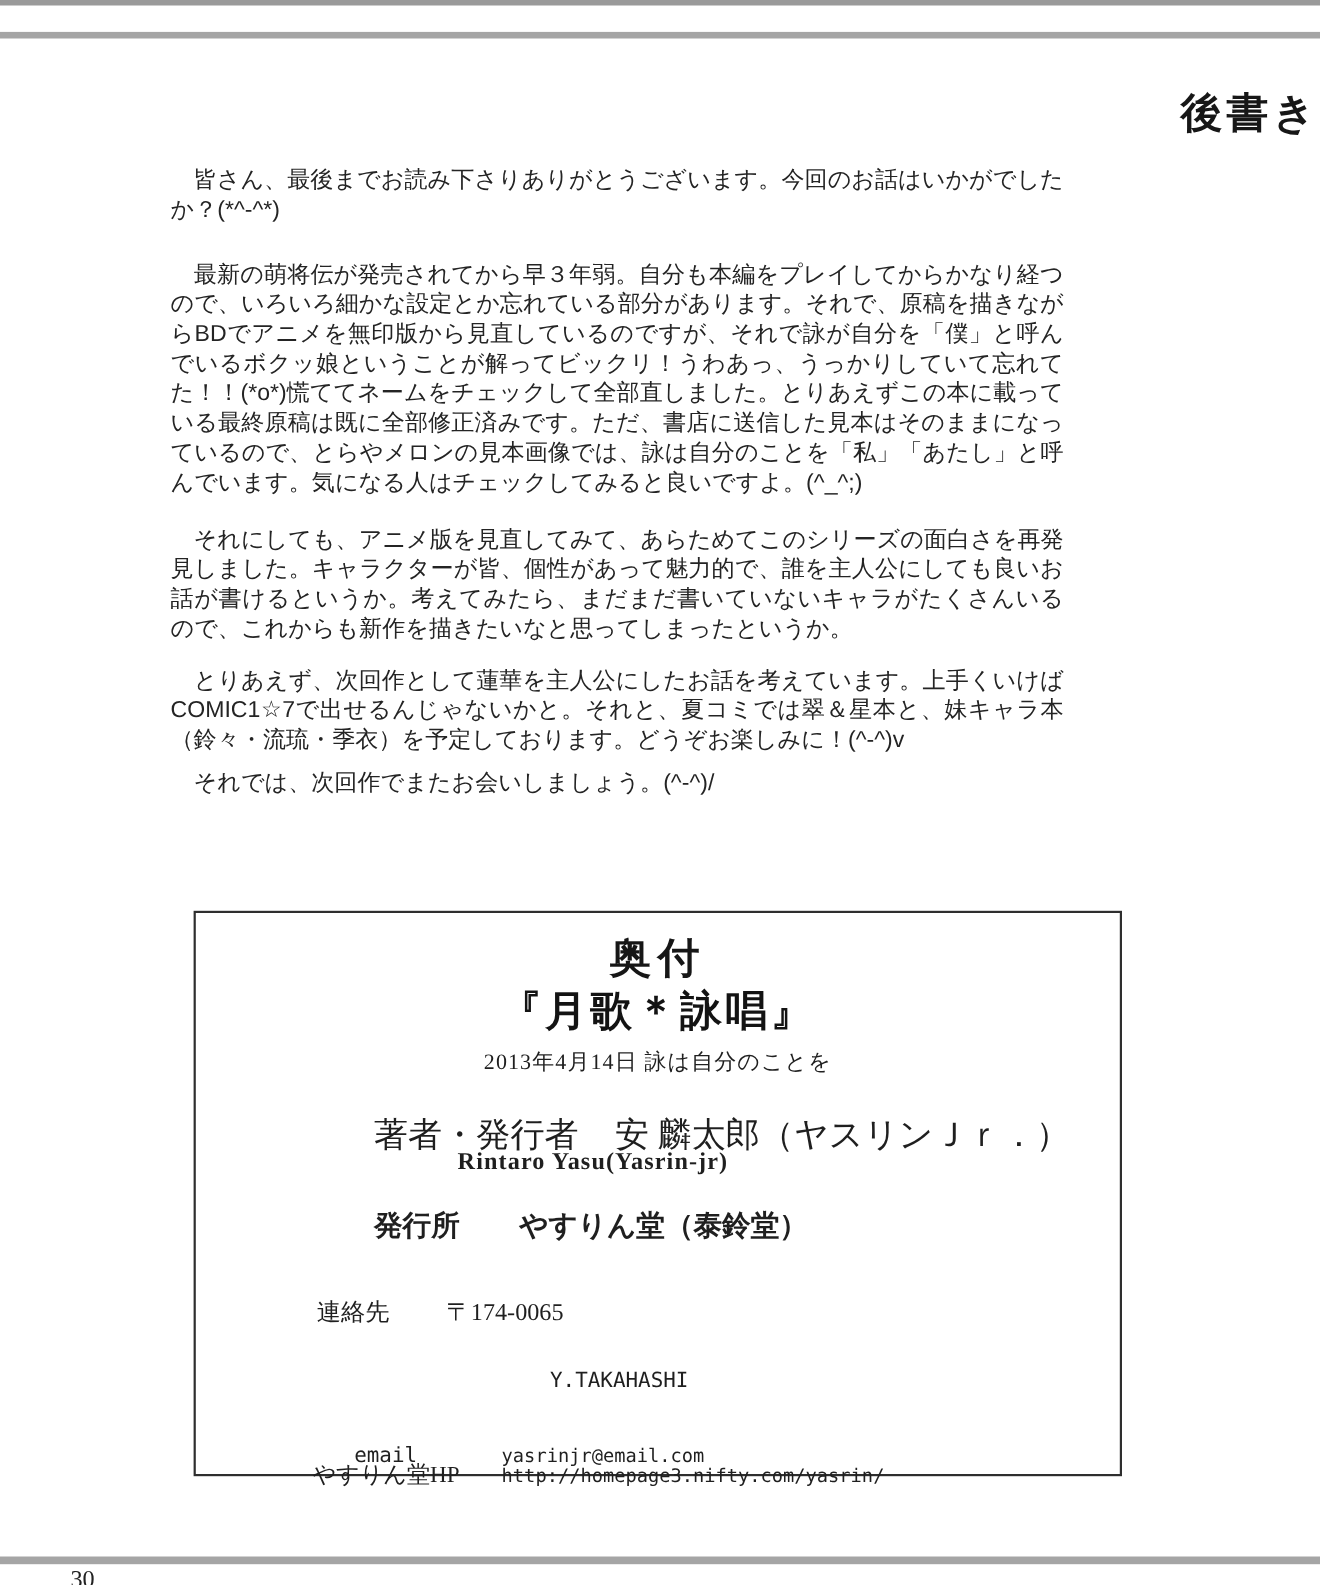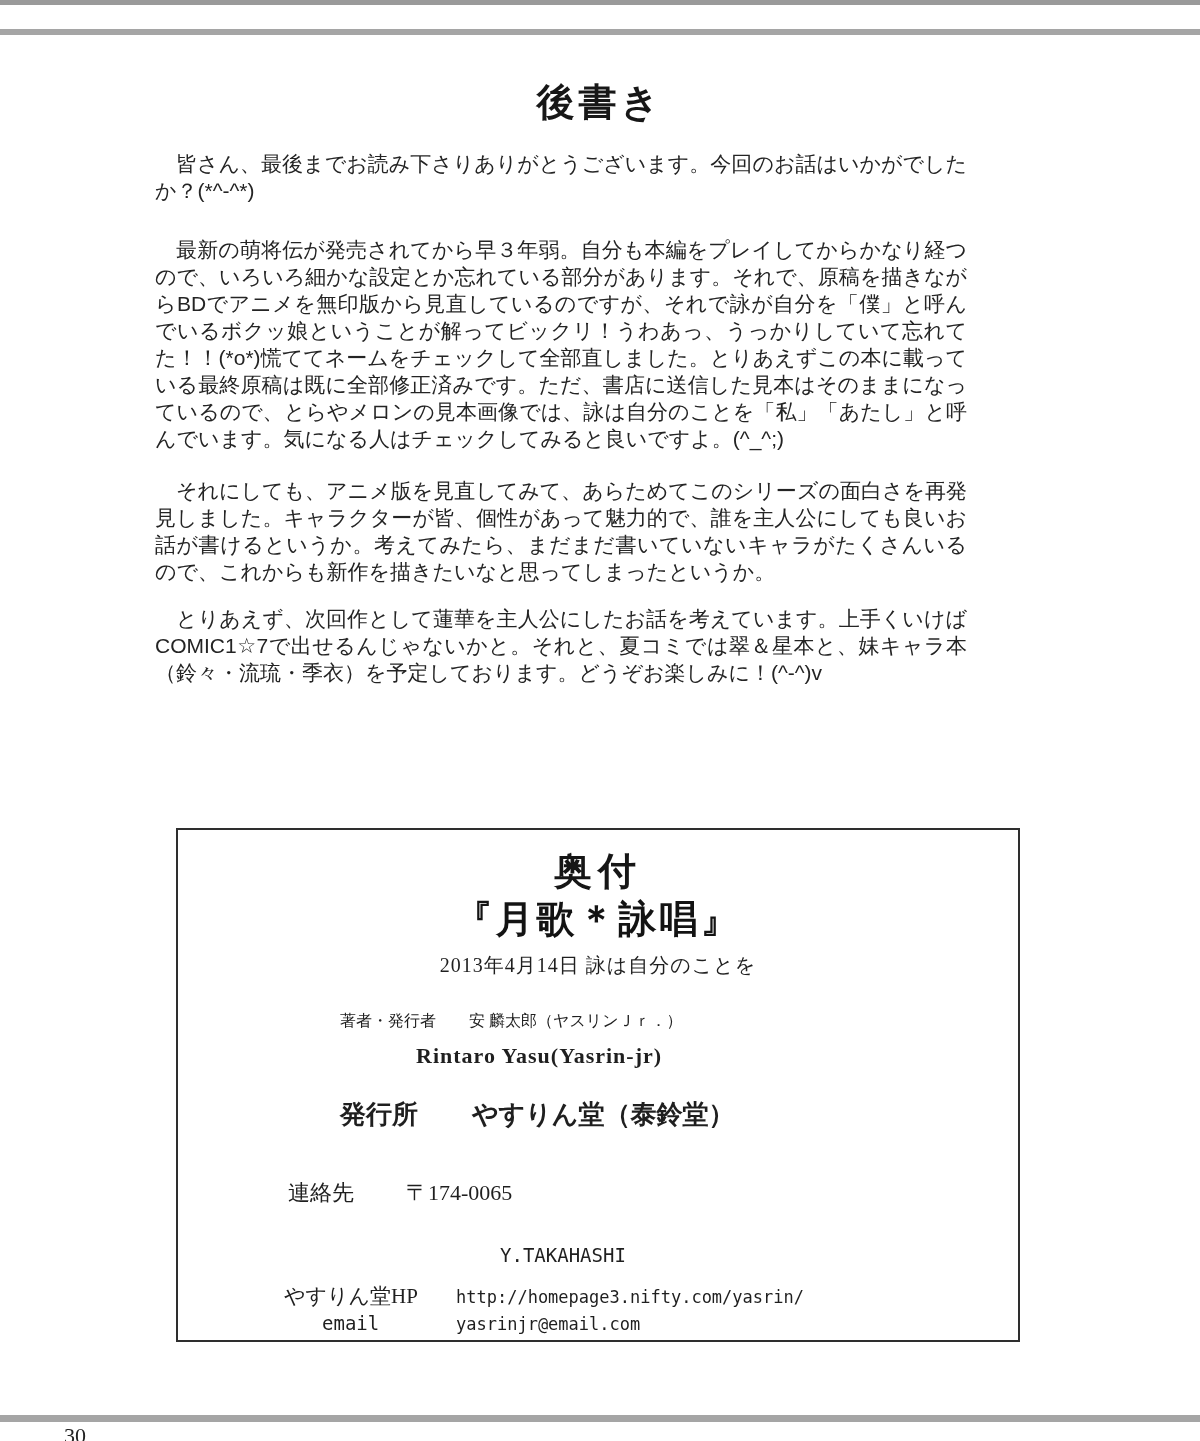--- a/index.html
+++ b/index.html
@@ -13,21 +13,21 @@
   }
   .hbar{
     position:absolute;left:0;width:1200px;
     background:var(--c-divider_gray,#a5a5a5);
   }
   .hbar.bar1{top:0;height:5px;background:#9a9a9a;}
   .hbar.bar2{top:29px;height:6px;}
   .hbar.bar3{top:1415px;height:7px;}
   .page-title{
     position:absolute;top:52px;left:0;width:1200px;
-    text-align:center;
+    text-align:right;
     font-size:38px;font-weight:bold;letter-spacing:4px;
     color:#171717;
   }
   .afterword{
     position:absolute;left:155px;top:150px;width:812px;
     font-size:21px;line-height:27px;
     color:#242424;
     text-align:justify;
   }
   .afterword p{margin:0;}
@@ -51,36 +51,36 @@
     top:64px;left:0;width:100%;text-align:center;
     font-family:"Liberation Serif","DejaVu Serif",serif;
     font-size:38px;font-weight:bold;letter-spacing:3px;
     color:#131313;
   }
   .co-edition{
     top:122px;left:0;width:100%;text-align:center;
     font-family:"Liberation Serif","DejaVu Serif",serif;
     font-size:20px;letter-spacing:1px;
   }
-  .co-author{top:181px;left:162px;font-family:"Liberation Serif","DejaVu Serif",serif;font-size:16px;}
+  .co-author{top:181px;left:162px;font-family:"Liberation Serif","DejaVu Serif",serif;font-size:31px;}
   .co-author .lbl{margin-right:33px;}
   .co-romaji{
     top:213px;left:238px;
     font-family:"Liberation Serif","DejaVu Serif",serif;
     font-size:22px;font-weight:bold;letter-spacing:1px;
   }
   .co-publisher{top:267px;left:162px;font-size:26px;font-weight:bold;}
   .co-printer{top:303px;left:162px;font-size:26px;font-weight:bold;}
   .co-publisher .lbl,.co-printer .lbl{display:inline-block;width:132px;}
   .co-contact{top:348px;left:110px;font-family:"Liberation Serif","DejaVu Serif",serif;font-size:22px;}
   .co-contact .lbl{display:inline-block;width:118px;}
   .co-address{top:382px;left:192px;font-family:"Liberation Serif","DejaVu Serif",serif;font-size:21px;}
   .co-takahashi{top:414px;left:322px;font-family:"DejaVu Sans Mono","Liberation Mono",monospace;font-size:19px;letter-spacing:0px;}
   .co-hp{top:452px;left:106px;font-family:"Liberation Serif","DejaVu Serif",serif;font-size:21px;}
-  .co-hp .lbl{display:inline-block;width:172px;}
+  .co-hp .lbl{display:inline-block;width:172px;margin-top:44px;}
   .co-hp .val,.co-email .val{font-family:"DejaVu Sans Mono","Liberation Mono",monospace;font-size:17px;}
   .co-email{top:482px;left:144px;font-family:"DejaVu Sans Mono","Liberation Mono",monospace;font-size:19px;}
   .co-email .lbl{display:inline-block;width:134px;}
   .page-number{
     position:absolute;left:64px;top:1423px;
     font-family:"Liberation Serif","DejaVu Serif",serif;
     font-size:22px;color:#222;
   }
 </style>
 </head>
@@ -91,20 +91,21 @@
   <div class="hbar bar1"></div>
   <div class="hbar bar2"></div>
 
   <h1 class="page-title">後書き</h1>
 
   <div class="afterword">
     <p class="p1">　皆さん、最後までお読み下さりありがとうございます。今回のお話はいかがでしたか？(*^-^*)</p>
     <p class="p2">　最新の萌将伝が発売されてから早３年弱。自分も本編をプレイしてからかなり経つので、いろいろ細かな設定とか忘れている部分があります。それで、原稿を描きながらBDでアニメを無印版から見直しているのですが、それで詠が自分を「僕」と呼んでいるボクッ娘ということが解ってビックリ！うわあっ、うっかりしていて忘れてた！！(*o*)慌ててネームをチェックして全部直しました。とりあえずこの本に載っている最終原稿は既に全部修正済みです。ただ、書店に送信した見本はそのままになっているので、とらやメロンの見本画像では、詠は自分のことを「私」「あたし」と呼んでいます。気になる人はチェックしてみると良いですよ。(^_^;)</p>
     <p class="p3">　それにしても、アニメ版を見直してみて、あらためてこのシリーズの面白さを再発見しました。キャラクターが皆、個性があって魅力的で、誰を主人公にしても良いお話が書けるというか。考えてみたら、まだまだ書いていないキャラがたくさんいるので、これからも新作を描きたいなと思ってしまったというか。</p>
     <p class="p4">　とりあえず、次回作として蓮華を主人公にしたお話を考えています。上手くいけばCOMIC1☆7で出せるんじゃないかと。それと、夏コミでは翠＆星本と、妹キャラ本（鈴々・流琉・季衣）を予定しております。どうぞお楽しみに！(^-^)v</p>
+    <p class="p5">　それでは、次回作でまたお会いしましょう。(^-^)/</p>
   </div>
 
   <div class="colophon">
     <div class="row co-book-title">『月歌＊詠唱』</div>
     <div class="row co-heading">奥付</div>
     <div class="row co-edition">2013年4月14日 詠は自分のことを</div>
 
     <div class="row co-author">
       <span class="lbl">著者・発行者</span><span class="val">安 麟太郎（ヤスリンＪｒ．）</span>
     </div>

